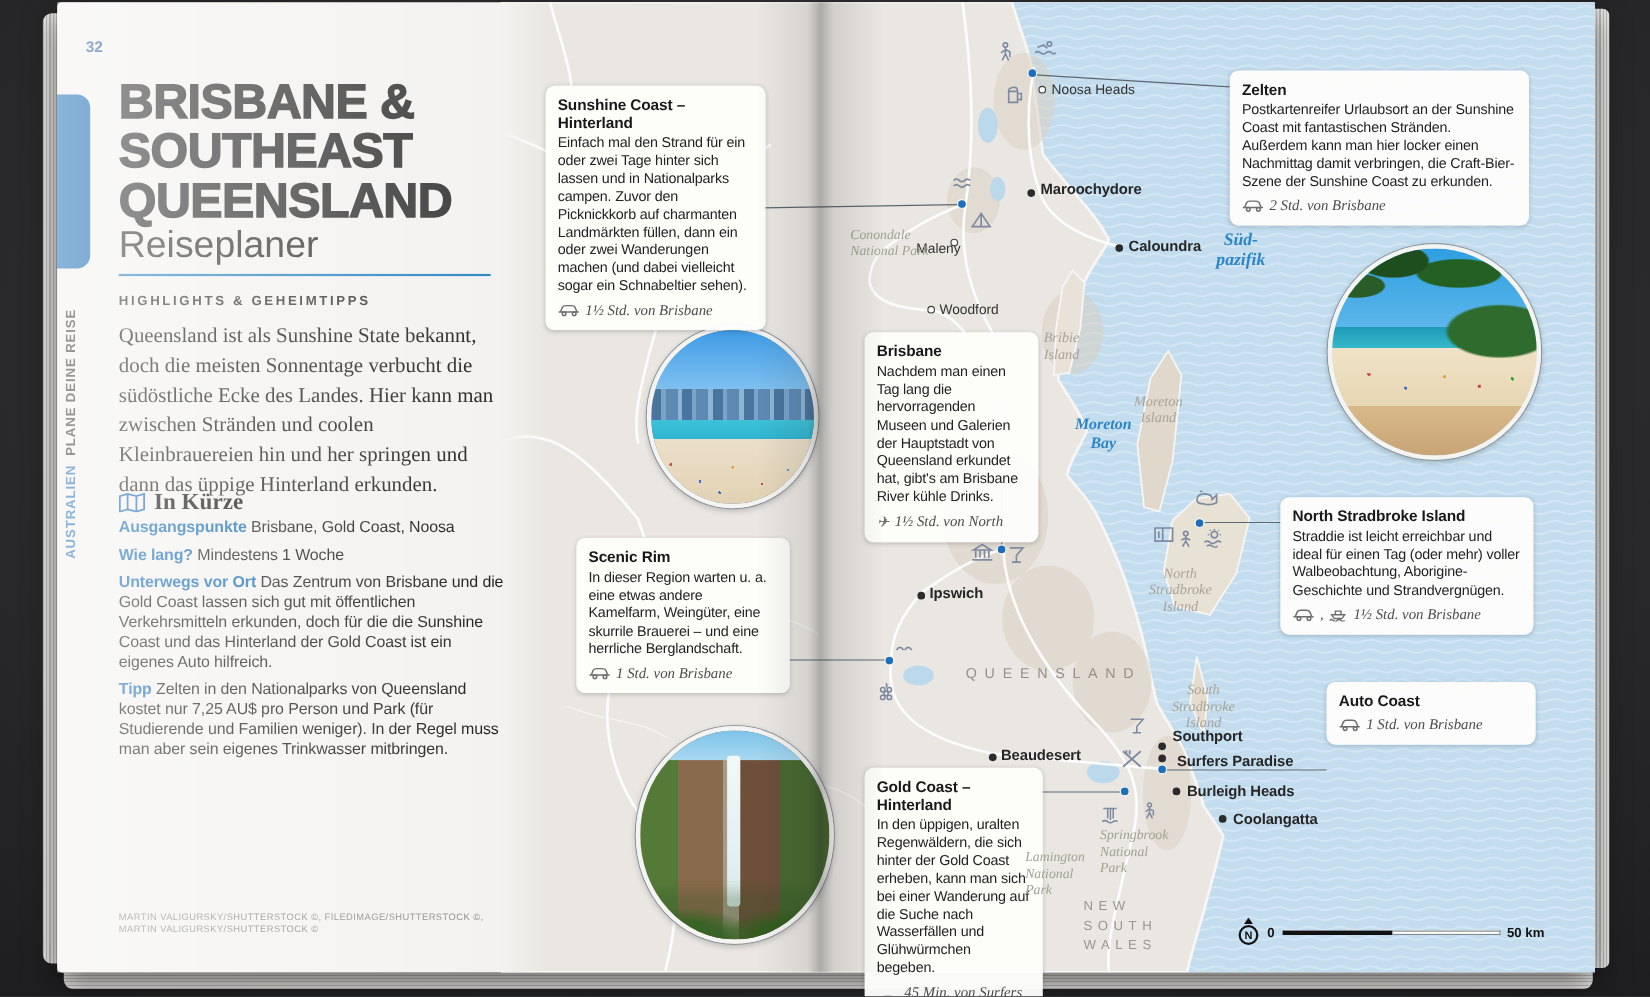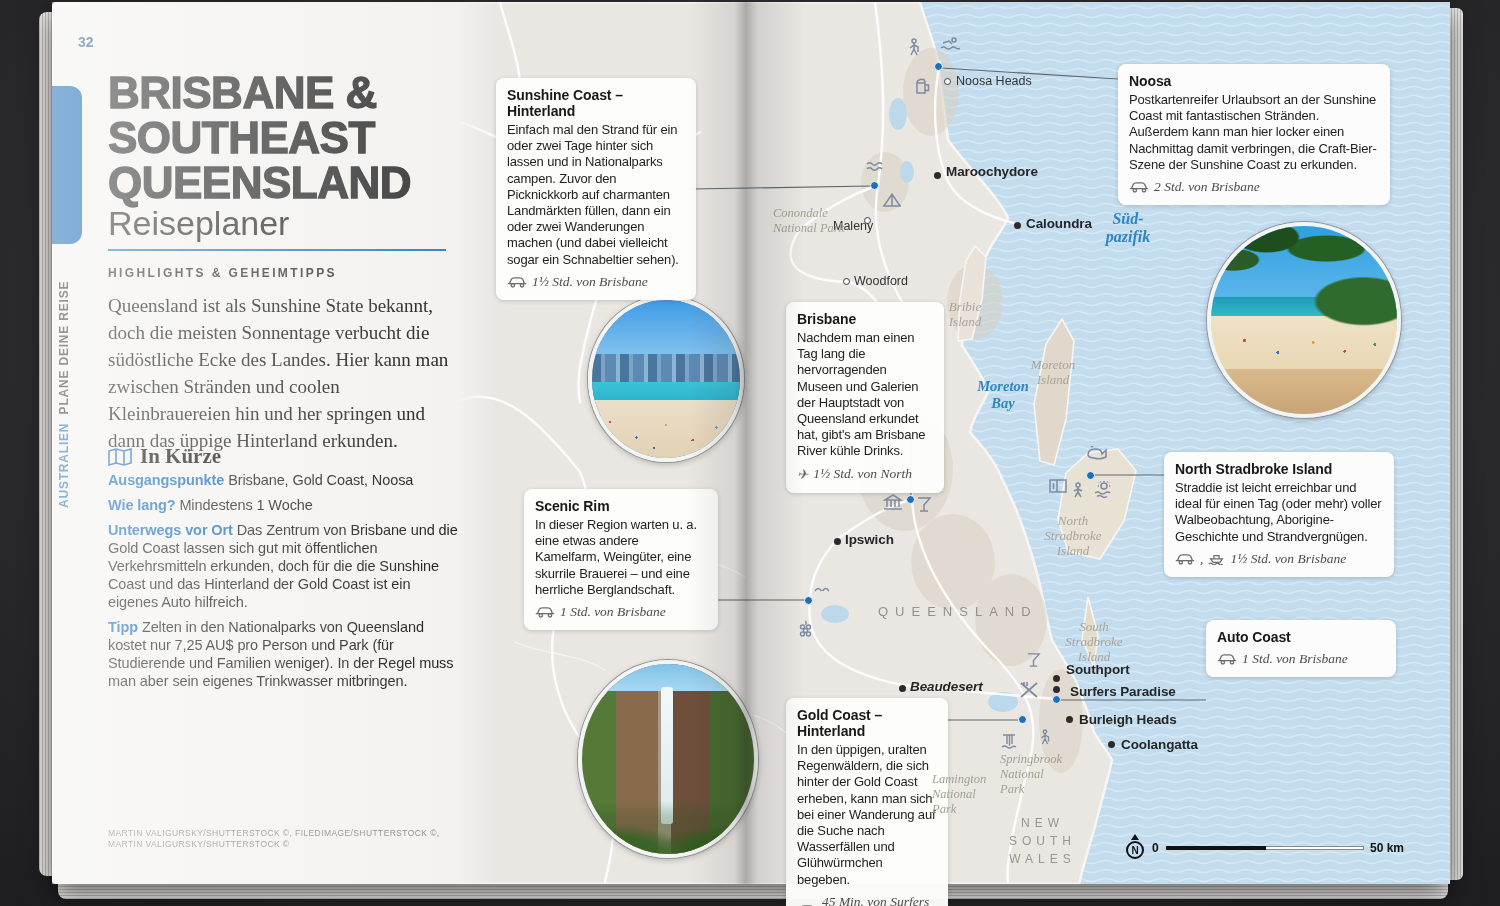--- a/index.html
+++ b/index.html
@@ -48,21 +48,21 @@
   .town{font:400 12.5px "Liberation Sans",sans-serif;color:#333;white-space:nowrap;}
   .dot{width:7px;height:7px;border-radius:50%;background:#2b2b2b;}
   .bdot{width:9px;height:9px;border-radius:50%;background:#1d6fb8;border:1.5px solid #f8f8f6;box-sizing:border-box;}
   .ocirc{width:7px;height:7px;border:1.4px solid #3c3c3c;border-radius:50%;background:#fbfbf9;box-sizing:border-box;}
   .pre{white-space:pre-line;}
   .waterlbl{font:italic 700 16px/1.15 "Liberation Serif",serif;color:#2d85c4;text-align:center;}
   .baylbl{font:italic 700 14.5px/1.15 "Liberation Serif",serif;color:#2d85c4;text-align:center;}
   .islandlbl{font:italic 400 13px/1.15 "Liberation Serif",serif;color:#a9a49b;text-align:center;}
   .parklbl{font:italic 400 12.5px/1.2 "Liberation Serif",serif;color:#a0a291;}
   .regionlbl{font:400 13px "Liberation Sans",sans-serif;color:#95908a;letter-spacing:7px;}
-  .nswlbl{font:400 12px/1.5 "Liberation Sans",sans-serif;color:#9a958f;letter-spacing:5px;text-align:center;}
+  .nswlbl{font:400 12px/1.5 "Liberation Sans",sans-serif;color:#9a958f;letter-spacing:5px;text-align:left;}
   .micon{color:#7e8aa2;}
   .micon svg{display:block;}
   
   .photo{border-radius:50%;border:4px solid #f4f4f2;box-shadow:0 0 0 1px #8d949b,0 2px 6px rgba(0,0,0,.25);overflow:hidden;}
   .layer{position:absolute;left:0;top:0;right:0;bottom:0;}
   
   .scale-num{font:700 12px "Liberation Sans",sans-serif;color:#111;}
   .scalebar-black{height:4px;background:#111;}
   .scalebar-white{height:4px;background:#fff;border:1px solid #888;border-left:none;box-sizing:border-box;}
 </style>
@@ -234,21 +234,21 @@
       <svg width="20" height="12" viewBox="0 0 24 14" fill="none" stroke="currentColor" stroke-width="1.6">
           <path d="M3 9 L5 4 Q6 2 9 2 L15 2 Q18 2 19 4 L21 9 M1 9 H23"></path>
           <circle cx="7" cy="11" r="2"></circle>
           <circle cx="18" cy="11" r="2"></circle>
         </svg>
       <span>1½ Std. von Brisbane</span>
     </div>
   </div>
 
   <div class="abs callout" style="left:1118px;top:64px;width:250px;">
-    <h3>Noosa</h3>
+    <h3>Zelten</h3>
     <p>Postkartenreifer Urlaubsort an der Sunshine Coast mit fantastischen Stränden. Außerdem kann man hier locker einen Nachmittag damit verbringen, die Craft-Bier-Szene der Sunshine Coast zu erkunden.</p>
     <div class="travel">
       <svg width="20" height="12" viewBox="0 0 24 14" fill="none" stroke="currentColor" stroke-width="1.6">
           <path d="M3 9 L5 4 Q6 2 9 2 L15 2 Q18 2 19 4 L21 9 M1 9 H23"></path>
           <circle cx="7" cy="11" r="2"></circle>
           <circle cx="18" cy="11" r="2"></circle>
         </svg>
       <span>2 Std. von Brisbane</span>
     </div>
   </div>
@@ -325,21 +325,21 @@
   <div class="abs bdot" style="left:1052px;top:695px;"></div>
   <div class="abs bdot" style="left:1018px;top:715px;"></div>
 
   <div class="abs dot" style="left:934px;top:172px;"></div>
   <div class="abs city" style="left:946px;top:164px;">Maroochydore</div>
   <div class="abs dot" style="left:1014px;top:222px;"></div>
   <div class="abs city" style="left:1026px;top:216px;">Caloundra</div>
   <div class="abs dot" style="left:834px;top:538px;"></div>
   <div class="abs city" style="left:845px;top:532px;">Ipswich</div>
   <div class="abs dot" style="left:899px;top:685px;"></div>
-  <div class="abs city" style="left:910px;top:679px;font-style:italic;">Beaudesert</div>
+  <div class="abs city" style="left:910px;top:679px;">Beaudesert</div>
   <div class="abs dot" style="left:1053px;top:675px;"></div>
   <div class="abs city" style="left:1066px;top:662px;">Southport</div>
   <div class="abs dot" style="left:1053px;top:686px;"></div>
   <div class="abs city" style="left:1070px;top:684px;">Surfers Paradise</div>
   <div class="abs dot" style="left:1066px;top:716px;"></div>
   <div class="abs city" style="left:1079px;top:712px;">Burleigh Heads</div>
   <div class="abs dot" style="left:1108px;top:741px;"></div>
   <div class="abs city" style="left:1121px;top:737px;">Coolangatta</div>
 
   <div class="abs ocirc" style="left:944px;top:78px;"></div>

